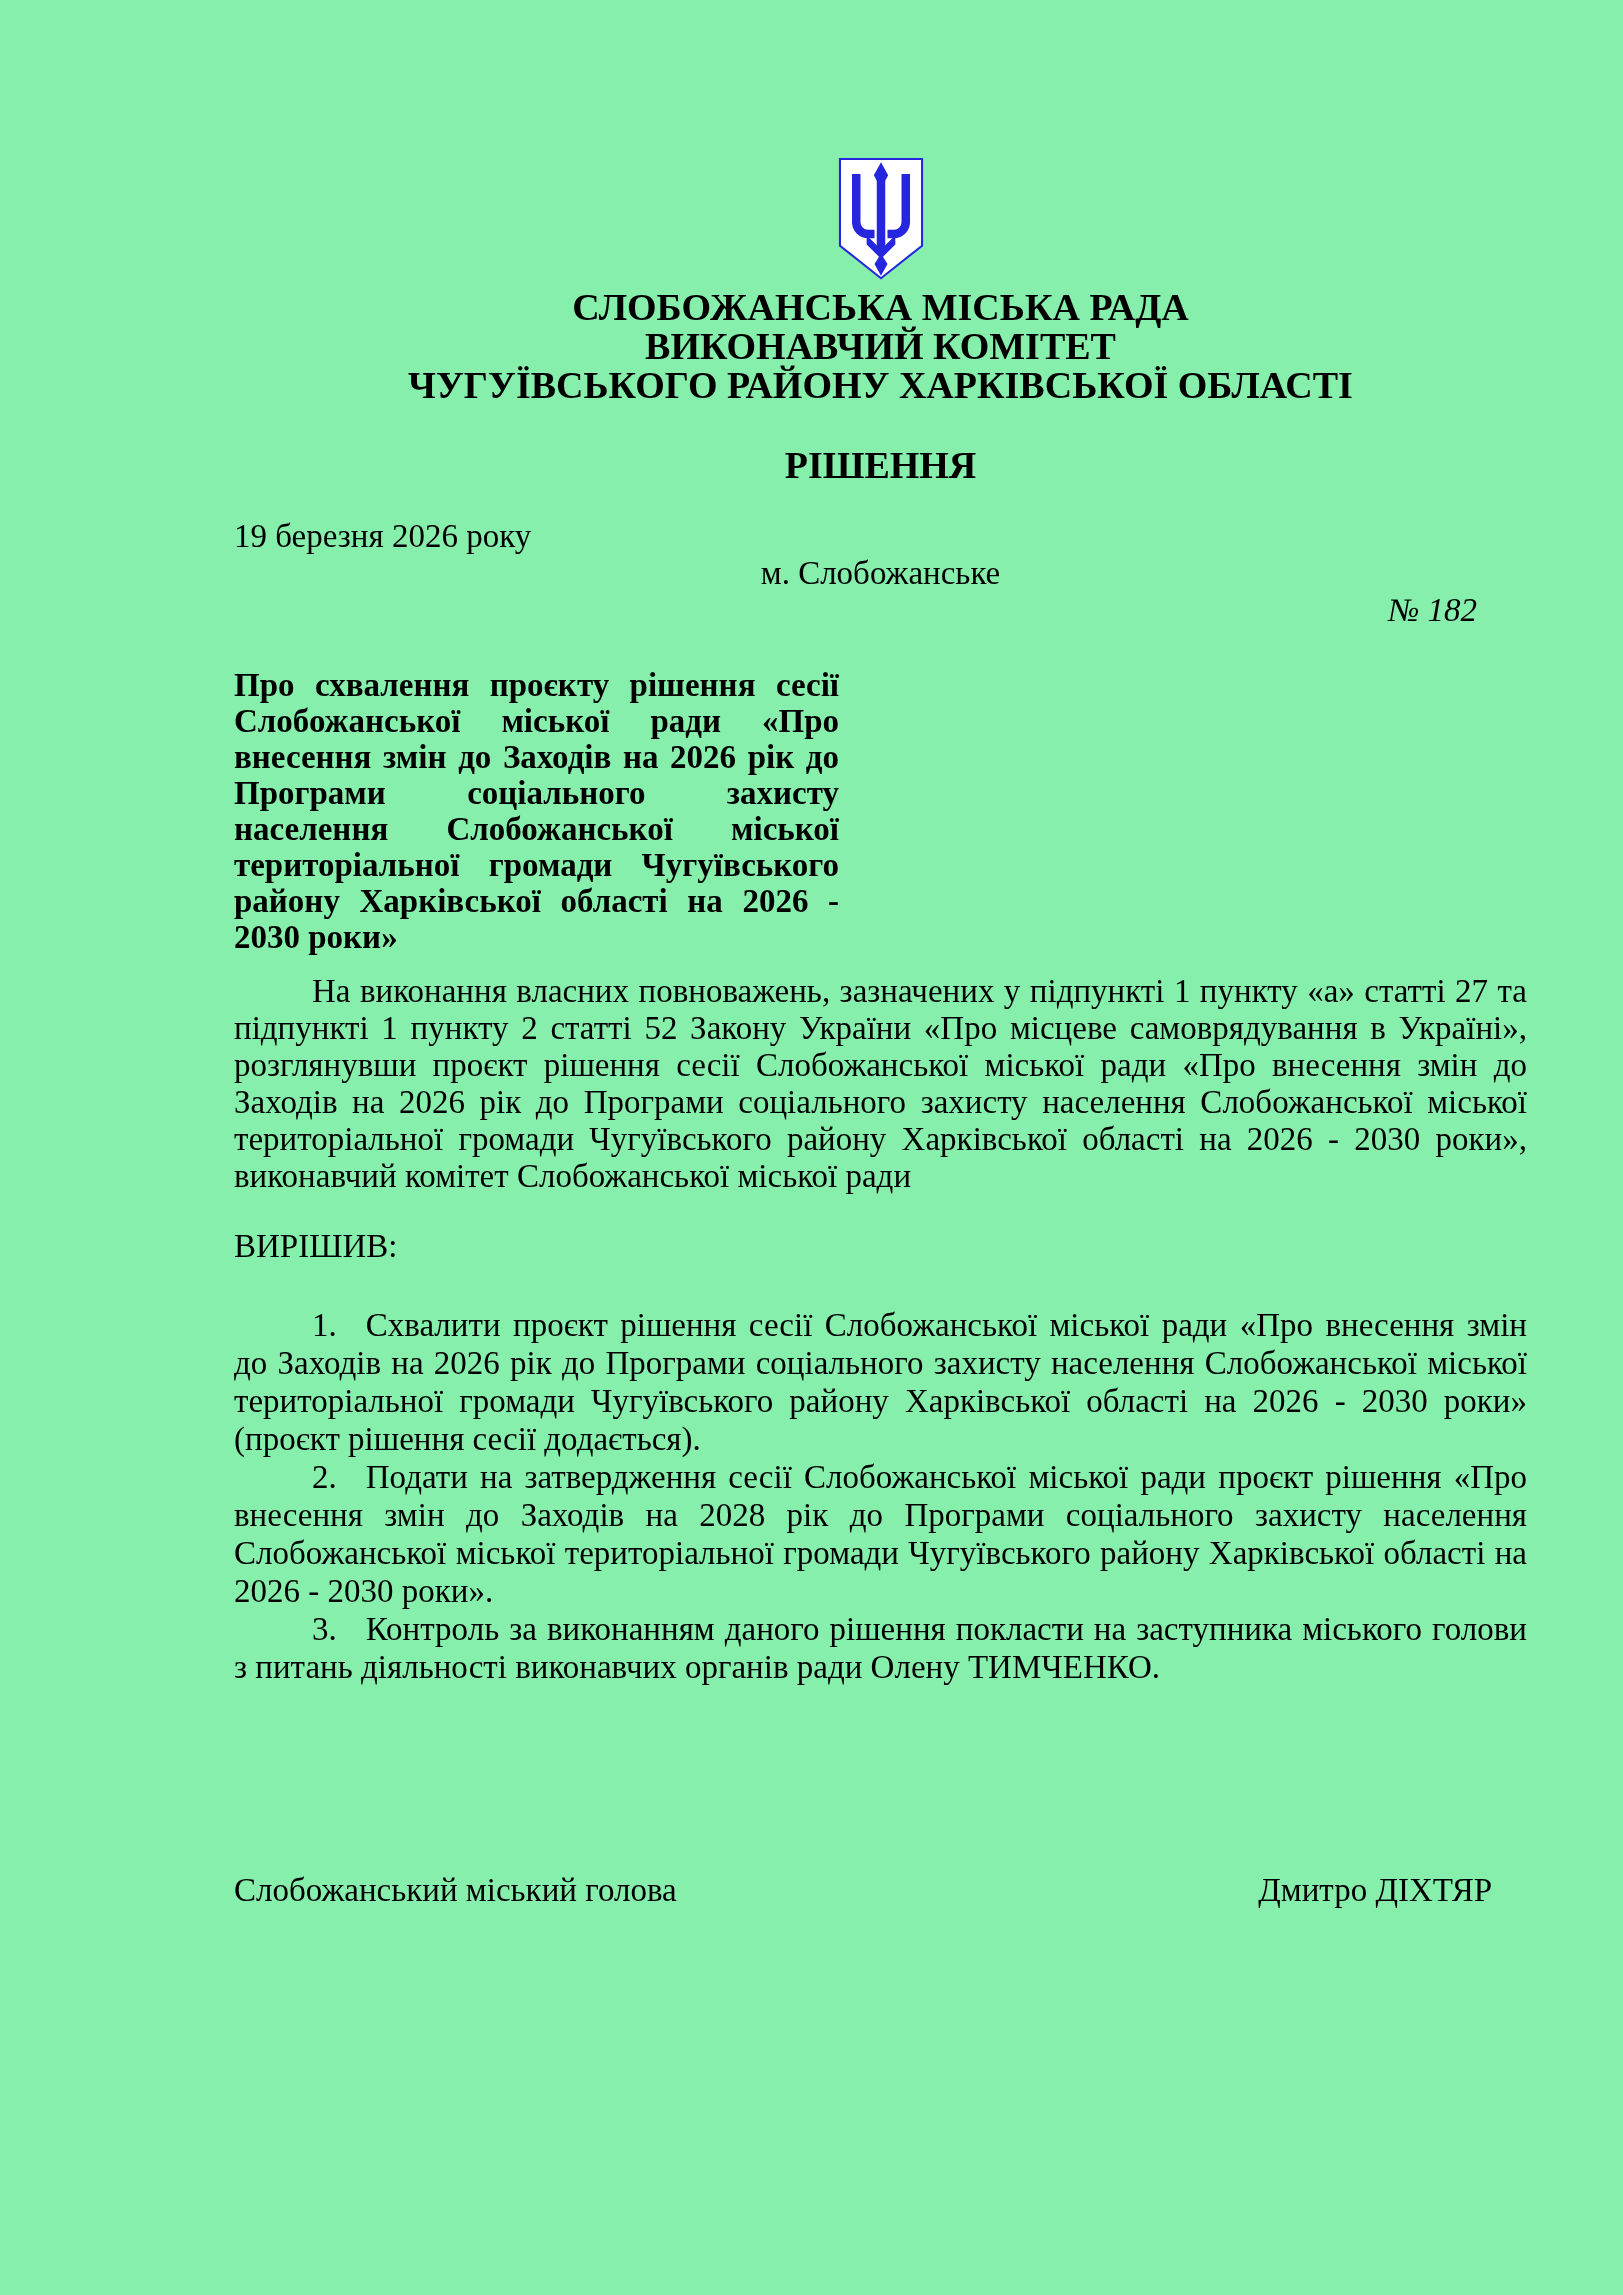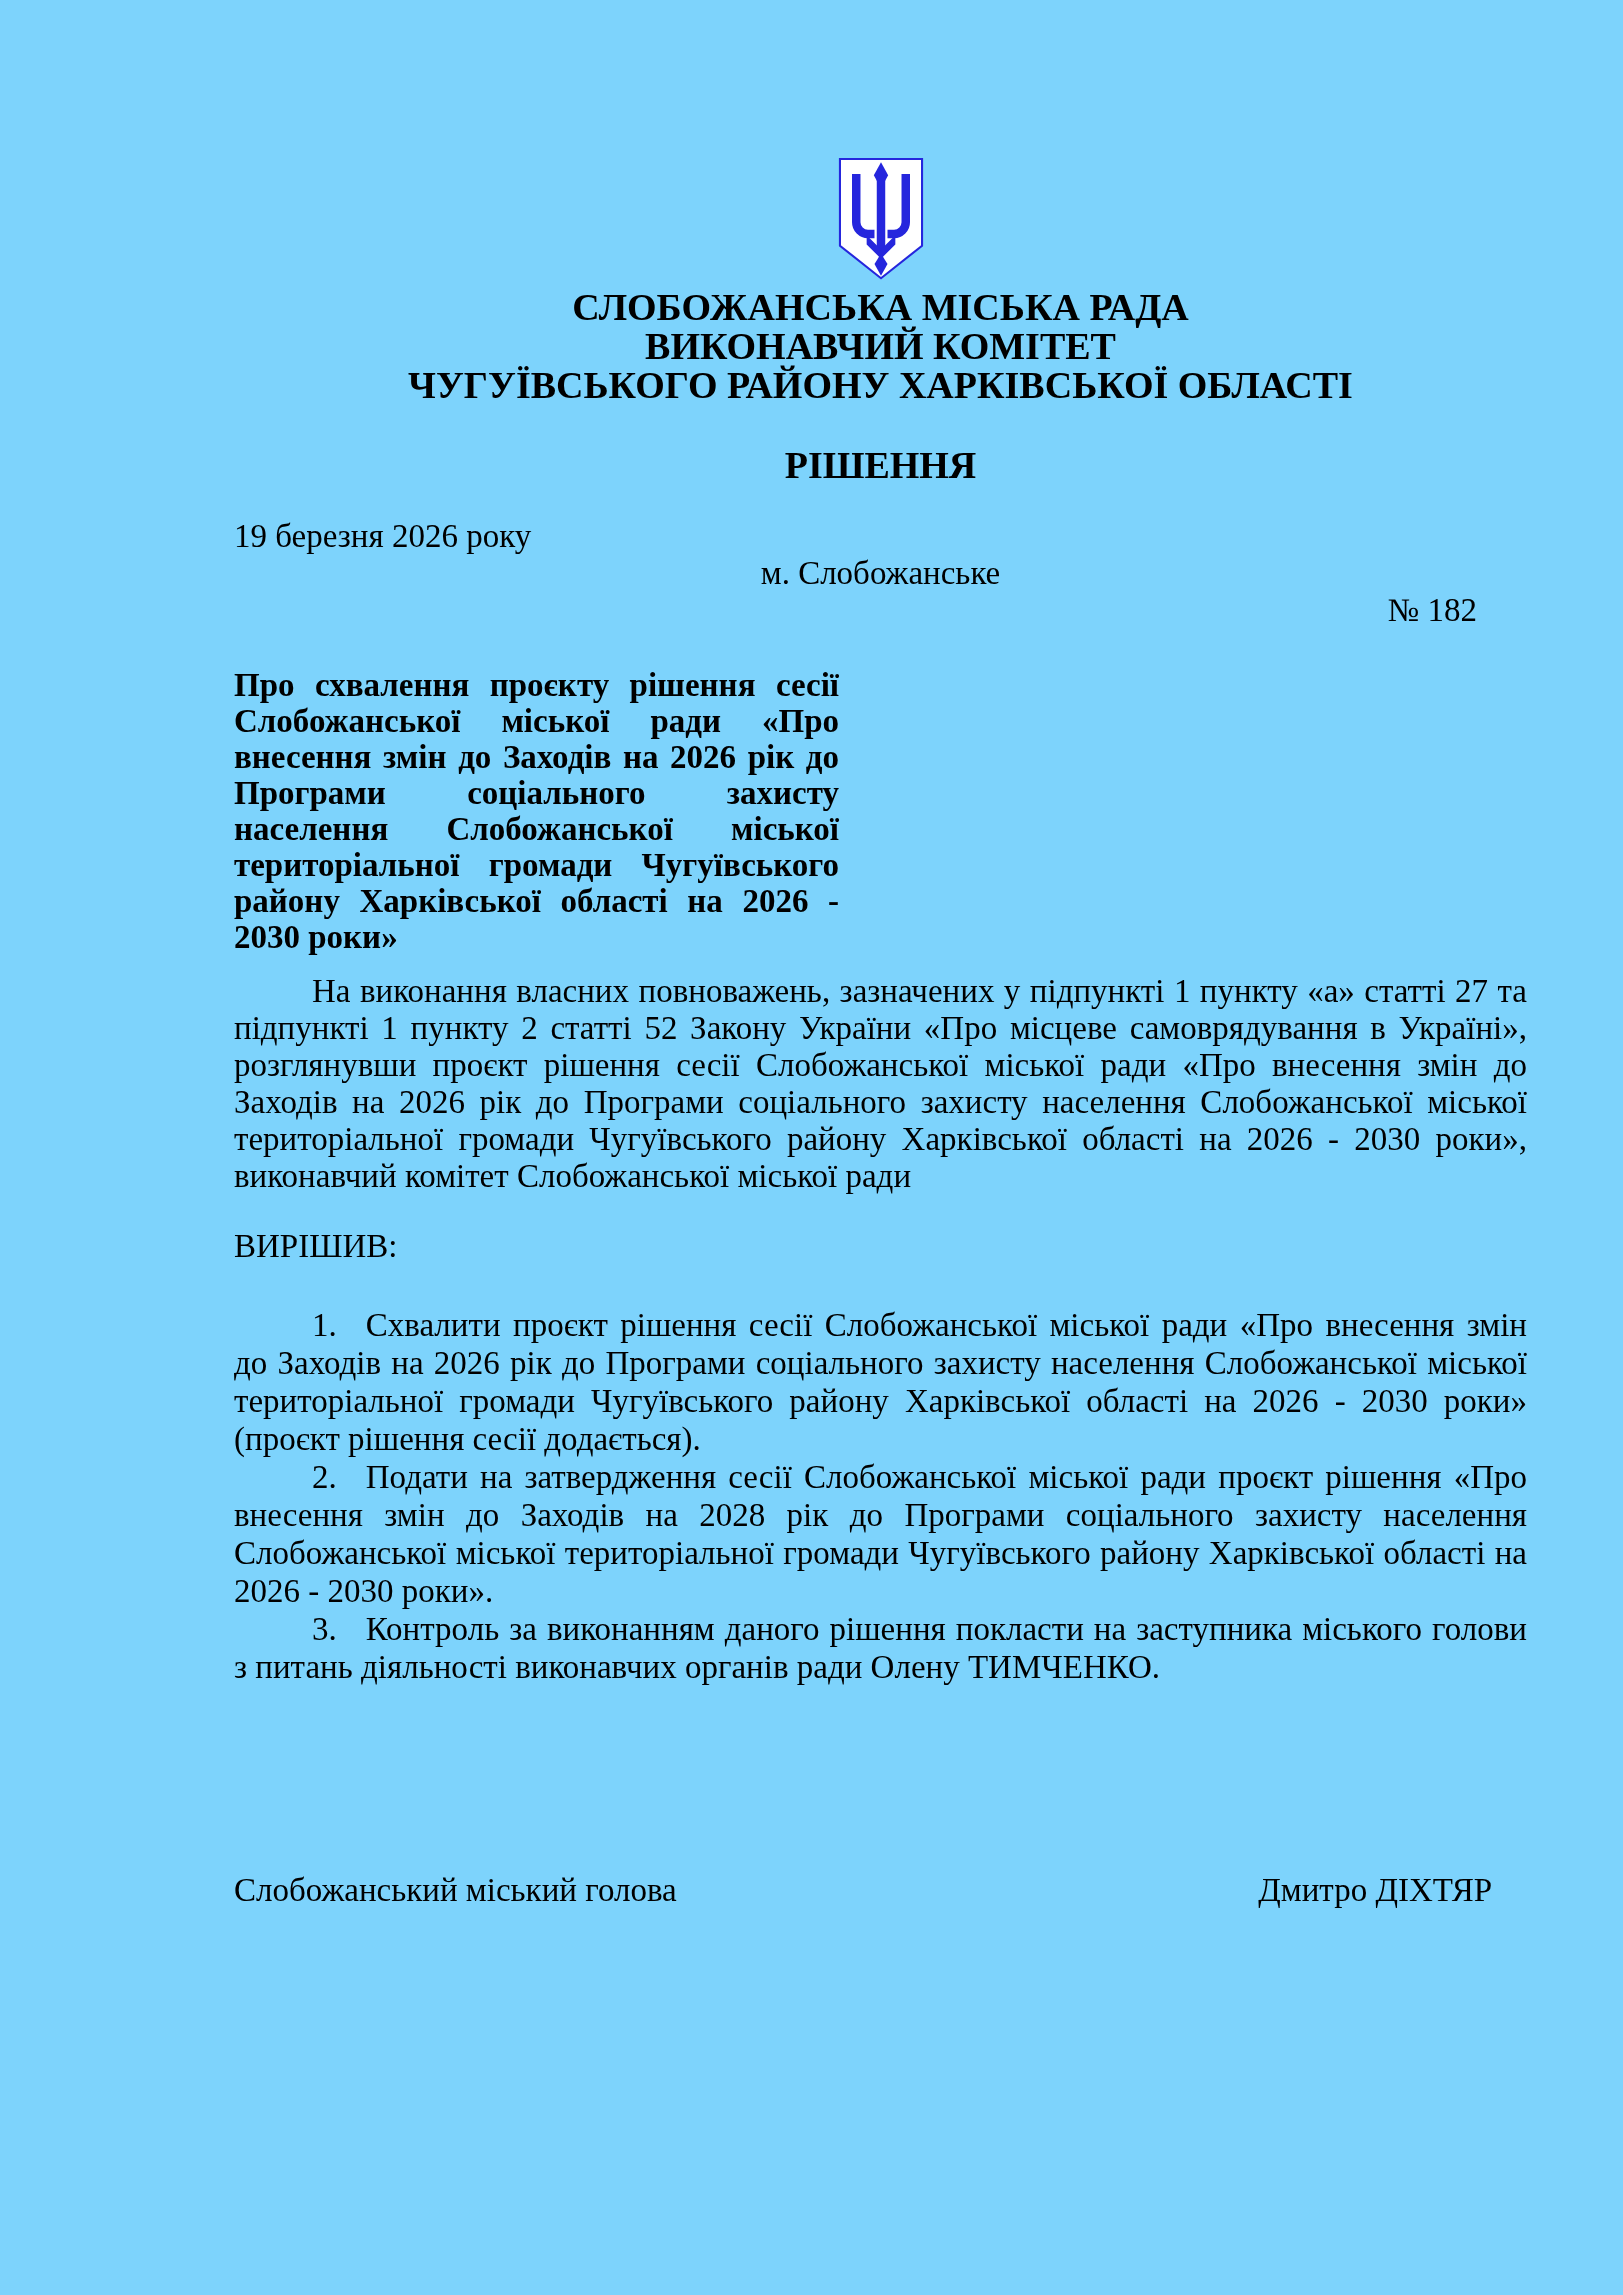--- a/index.html
+++ b/index.html
@@ -1,20 +1,20 @@
 <!DOCTYPE html>
 <html lang="uk" style="font-size:10.5px"><head>
 <meta charset="utf-8">
 <style>
   html,body { margin:0; padding:0; background:#ffffff; }
   .page {
     position: relative;
     width: 1623px;
     height: 2295px;
-    background: #7dd3fc;
+    background: #86efac;
     box-sizing: border-box;
     padding: 0 96px 0 234px;
     font-family: "Liberation Serif", serif;
     color: #000000;
     overflow: hidden;
   }
   .coat {
     width: 86px;
     height: 124px;
     margin: 157px auto 0 auto;
@@ -39,21 +39,21 @@
   .dateline {
     margin-top: 33px;
     display: flex;
     font-size: 33px;
     line-height: 37px;
     flex-direction: column;
   }
   .dateline .cell { flex: 1 1 0; }
   .dateline .cell.date  { text-align: left; }
   .dateline .cell.place { text-align: center; }
-  .dateline .cell.num   { text-align: right; padding-right: 50px; box-sizing: border-box; }
+  .dateline .cell.num   { text-align: right; padding-right: 50px; box-sizing: border-box; font-style: italic; }
   .subject {
     margin-top: 38px;
     width: 605px;
     text-align: justify;
     font-weight: bold;
     font-size: 33px;
     line-height: 36px;
   }
   .preamble {
     margin-top: 18px;

